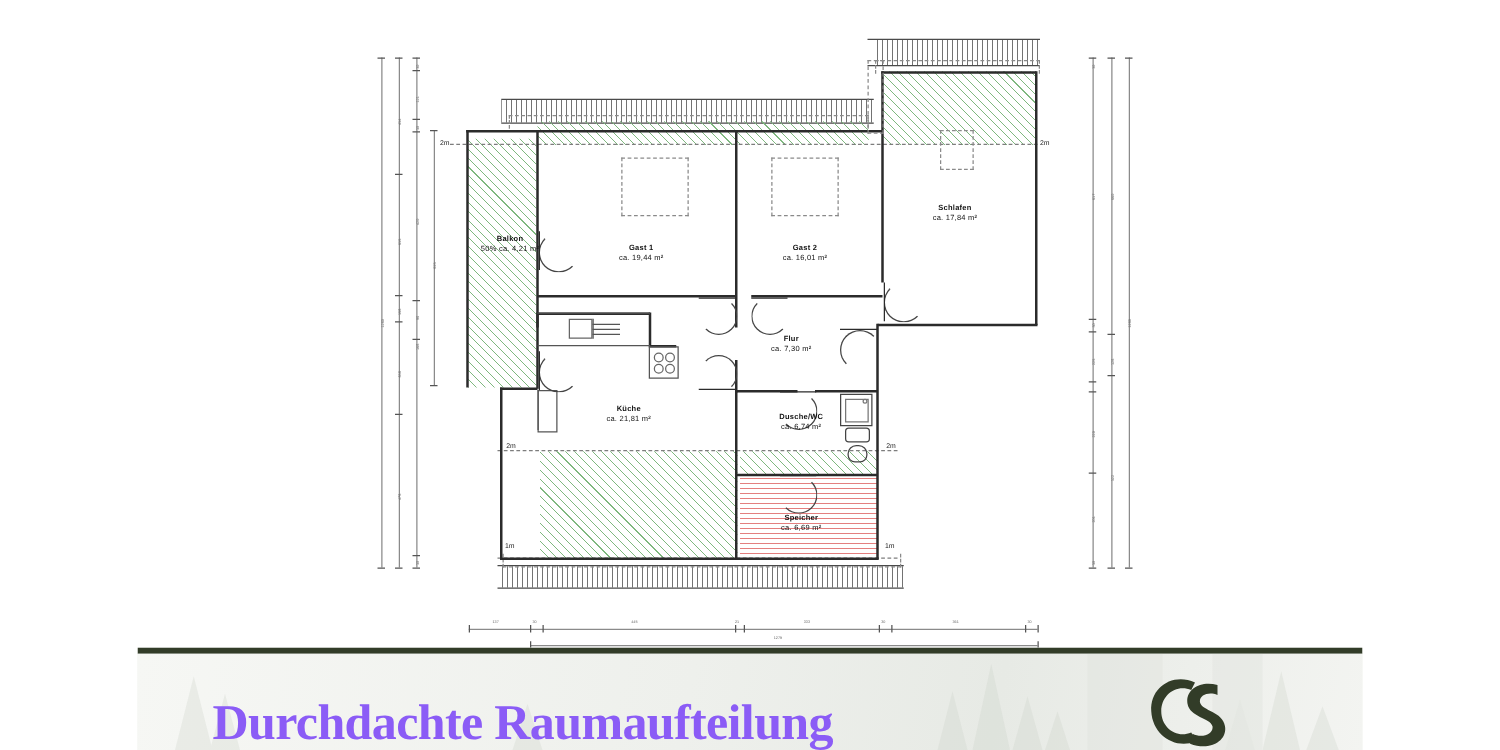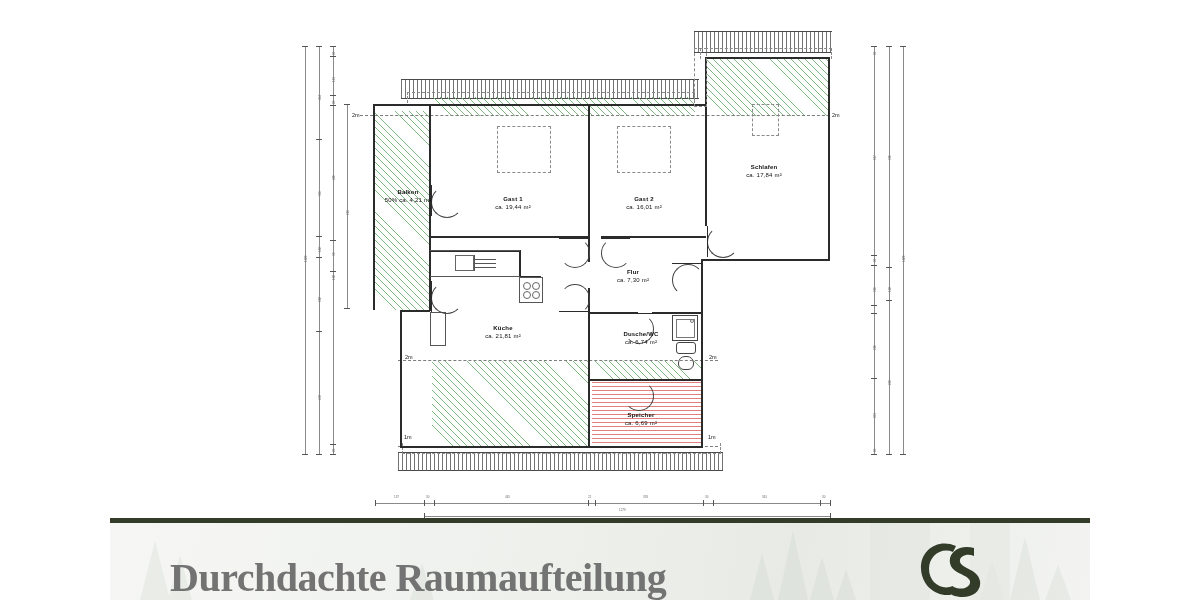--- a/index.html
+++ b/index.html
@@ -69,21 +69,21 @@
     position:absolute;left:110px;top:518px;width:980px;height:82px;
     overflow:hidden;background:#f2f3f0;
   }
   #banner .topbar{position:absolute;left:0;top:0;width:100%;height:5px;background:#323c28;}
   #banner .bg{
     position:absolute;left:0;top:5px;width:100%;height:77px;
     background:linear-gradient(100deg,#f6f7f4 0%,#eef0ec 45%,#e7eae5 70%,#f3f4f1 100%);
   }
   #banner .trees{position:absolute;left:0;top:5px;width:100%;height:77px;opacity:.5;}
   .btitle{
-    position:absolute;left:60px;top:36px;color:#737373;
+    position:absolute;left:60px;top:36px;color:#8b5cf6;
     font-family:"Liberation Serif",serif;font-weight:bold;
     font-size:40px;letter-spacing:-.5px;white-space:nowrap;
   }
   .blogo{position:absolute;right:92px;top:18px;width:86px;height:66px;}
 </style>
 </head>
 <body>
 
 <div id="stage">
 

